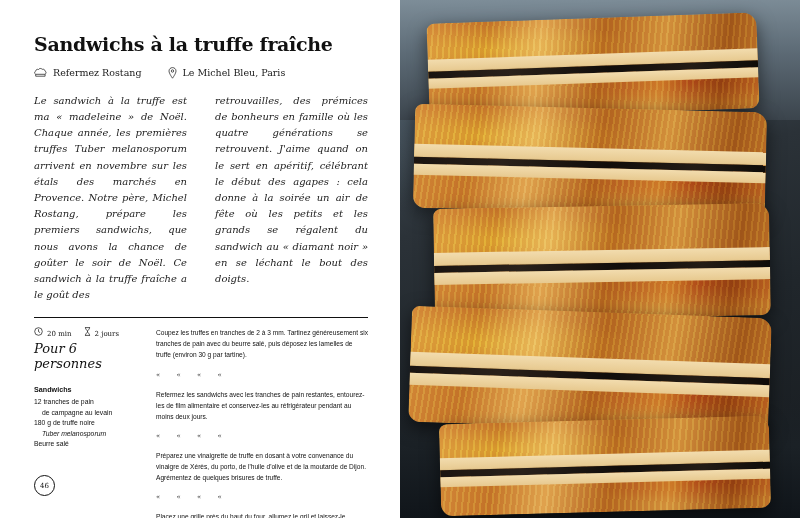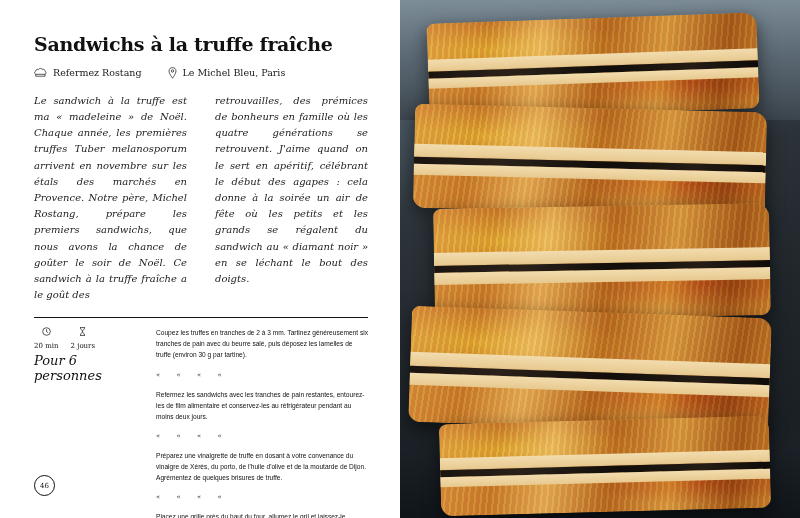--- a/index.html
+++ b/index.html
@@ -167,21 +167,21 @@
   }
 
   .timing {
     display: flex;
     gap: 12px;
     align-items: center;
     font-family: "DejaVu Serif", serif;
     font-size: 7px;
     color: #111;
   }
-  .timing .t { display: flex; align-items: center; gap: 4px; flex-direction: column; }
+  .timing .t { display: flex; align-items: flex-end; gap: 4px; }
   .serves {
     font-family: "DejaVu Serif", serif;
     font-style: italic;
     font-size: 13px;
     margin-top: 3px;
     color: #111;
   }
   .ing-head {
     font-family: "Liberation Sans", sans-serif;
     font-weight: 700;
@@ -287,20 +287,30 @@
               <span>
                 <svg width="7" height="9" viewBox="0 0 7 9">
                   <path d="M1 0.6h5M1 8.4h5M1.4 0.6c0 2 2.1 2.6 2.1 3.9 0 1.3-2.1 1.9-2.1 3.9M5.6 0.6c0 2-2.1 2.6-2.1 3.9 0 1.3 2.1 1.9 2.1 3.9" fill="none" stroke="#111" stroke-width="0.7"></path>
                 </svg>
               </span>
               <span>2 jours</span>
             </div>
           </div>
           <div class="serves">Pour 6 personnes</div>
 
+          <div>
+            <div class="ing-head">Sandwichs</div>
+            <div class="ing-list">
+              <div>12 tranches de pain</div>
+              <div class="ind">de campagne au levain</div>
+              <div>180 g de truffe noire</div>
+              <div class="it">Tuber melanosporum</div>
+              <div>Beurre salé</div>
+            </div>
+          </div>
 
         </div>
 
         <div class="col-right">
           <div class="step">Coupez les truffes en tranches de 2 à 3 mm. Tartinez généreusement six tranches de pain avec du beurre salé, puis déposez les lamelles de truffe (environ 30 g par tartine).</div>
           <div class="sep">« « « «</div>
           <div class="step">Refermez les sandwichs avec les tranches de pain restantes, entourez-les de film alimentaire et conservez-les au réfrigérateur pendant au moins deux jours.</div>
           <div class="sep">« « « «</div>
           <div class="step">Préparez une vinaigrette de truffe en dosant à votre convenance du vinaigre de Xérès, du porto, de l'huile d'olive et de la moutarde de Dijon. Agrémentez de quelques brisures de truffe.</div>
           <div class="sep">« « « «</div>

